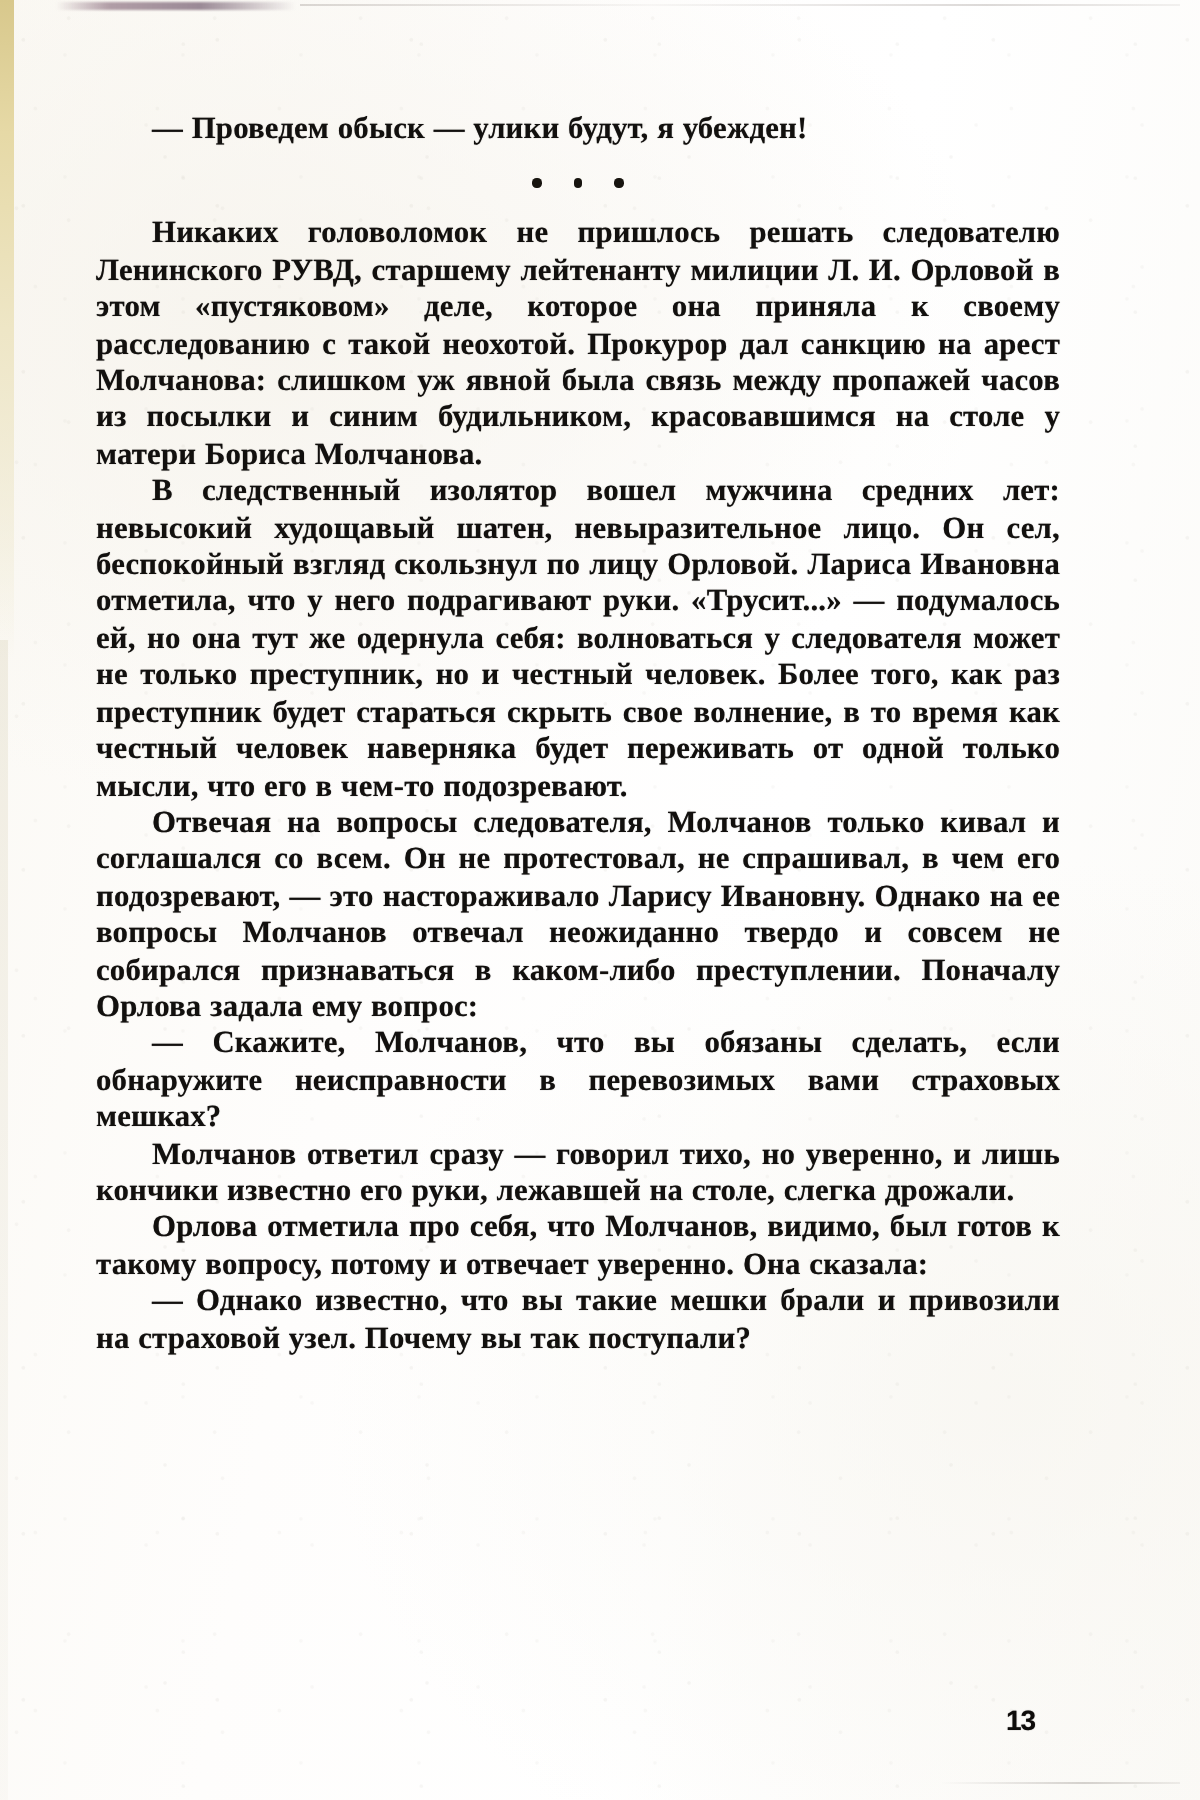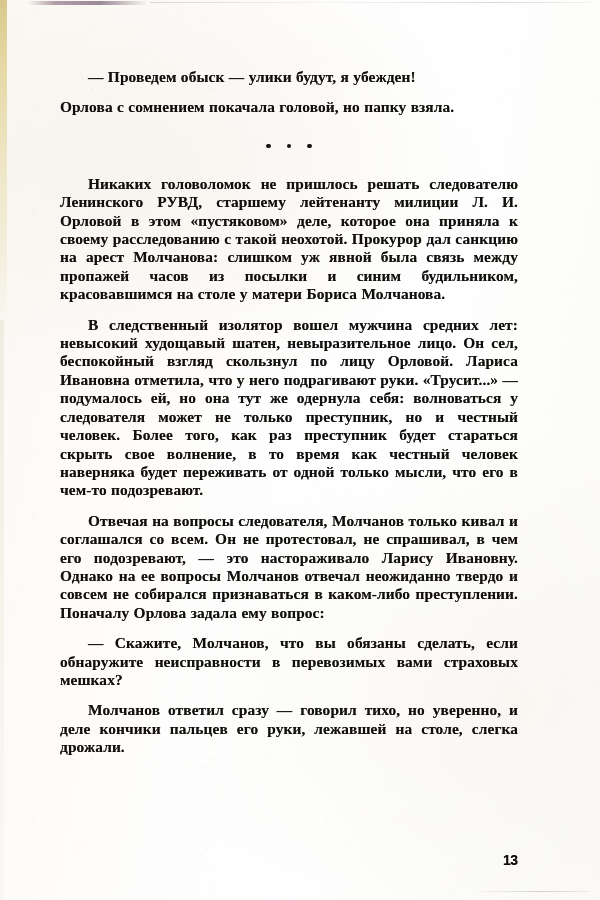--- a/index.html
+++ b/index.html
@@ -88,21 +88,21 @@
 
   
   .text-column {
     position: absolute;
     left: 48px;
     top: 56px;
     width: 482px;
   }
 
   p.body-text {
-    margin: 12px;
+    margin: 0;
     font-size: 15.4px;
     line-height: 18.4px;
     text-align: justify;
     text-align-last: left;
     color: #12100e;
     letter-spacing: .1px;
     word-spacing: .4px;
     font-weight: 600;
     text-shadow: 0 0 .45px rgba(20,18,16,.55);
     hyphens: manual;
@@ -151,39 +151,40 @@
   <div class="binding-edge"></div>
   <div class="binding-edge-lower"></div>
   <div class="top-smudge"></div>
   <div class="top-hair"></div>
   <div class="bottom-hair"></div>
 
   <div class="text-column">
 
     <p class="body-text indent opening">— Проведем обыск — улики будут, я убежден!</p>
 
-    <p class="body-text no-indent opening">Орлова с сомнением покачала головой, но папку взяла.</p>
 
     <div class="dinkus">
       <span></span>
       <span></span>
       <span></span>
     </div>
 
     <p class="body-text indent">Никаких головоломок не пришлось решать следователю Ленинского РУВД, старшему лейтенанту милиции Л. И. Орловой в этом «пустяковом» деле, которое она приняла к своему расследованию с такой неохотой. Прокурор дал санкцию на арест Молчанова: слишком уж явной была связь между пропажей часов из посылки и синим будильником, красовавшимся на столе у матери Бориса Молчанова.</p>
 
 
     <p class="body-text indent">В следственный изолятор вошел мужчина средних лет: невысокий худощавый шатен, невыразительное лицо. Он сел, беспокойный взгляд скользнул по лицу Орловой. Лариса Ивановна отметила, что у него подрагивают руки. «Трусит...» — подумалось ей, но она тут же одернула себя: волноваться у следователя может не только преступник, но и честный человек. Более того, как раз преступник будет стараться скрыть свое волнение, в то время как честный человек наверняка будет переживать от одной только мысли, что его в чем-то подозревают.</p>
 
     <p class="body-text indent">Отвечая на вопросы следователя, Молчанов только кивал и соглашался со всем. Он не протестовал, не спрашивал, в чем его подозревают, — это настораживало Ларису Ивановну. Однако на ее вопросы Молчанов отвечал неожиданно твердо и совсем не собирался признаваться в каком-либо преступлении. Поначалу Орлова задала ему вопрос:</p>
 
     <p class="body-text indent">— Скажите, Молчанов, что вы обязаны сделать, если обнаружите неисправности в перевозимых вами страховых мешках?</p>
 
-    <p class="body-text indent">Молчанов ответил сразу — говорил тихо, но уверенно, и деле кончики пальцев его руки, лежавшей на столе, слегка дрожали.</p>
+    <p class="body-text indent">Молчанов ответил сразу — говорил тихо, но уверенно, и лишь кончики известно его руки, лежавшей на столе, слегка дрожали.</p>
 
 
+    <p class="body-text indent">Орлова отметила про себя, что Молчанов, видимо, был готов к такому вопросу, потому и отвечает уверенно. Она сказала:</p>
 
+    <p class="body-text indent">— Однако известно, что вы такие мешки брали и привозили на страховой узел. Почему вы так поступали?</p>
 
   </div>
 
   <div class="folio">13</div>
 
 </div>
 
 </body></html>

